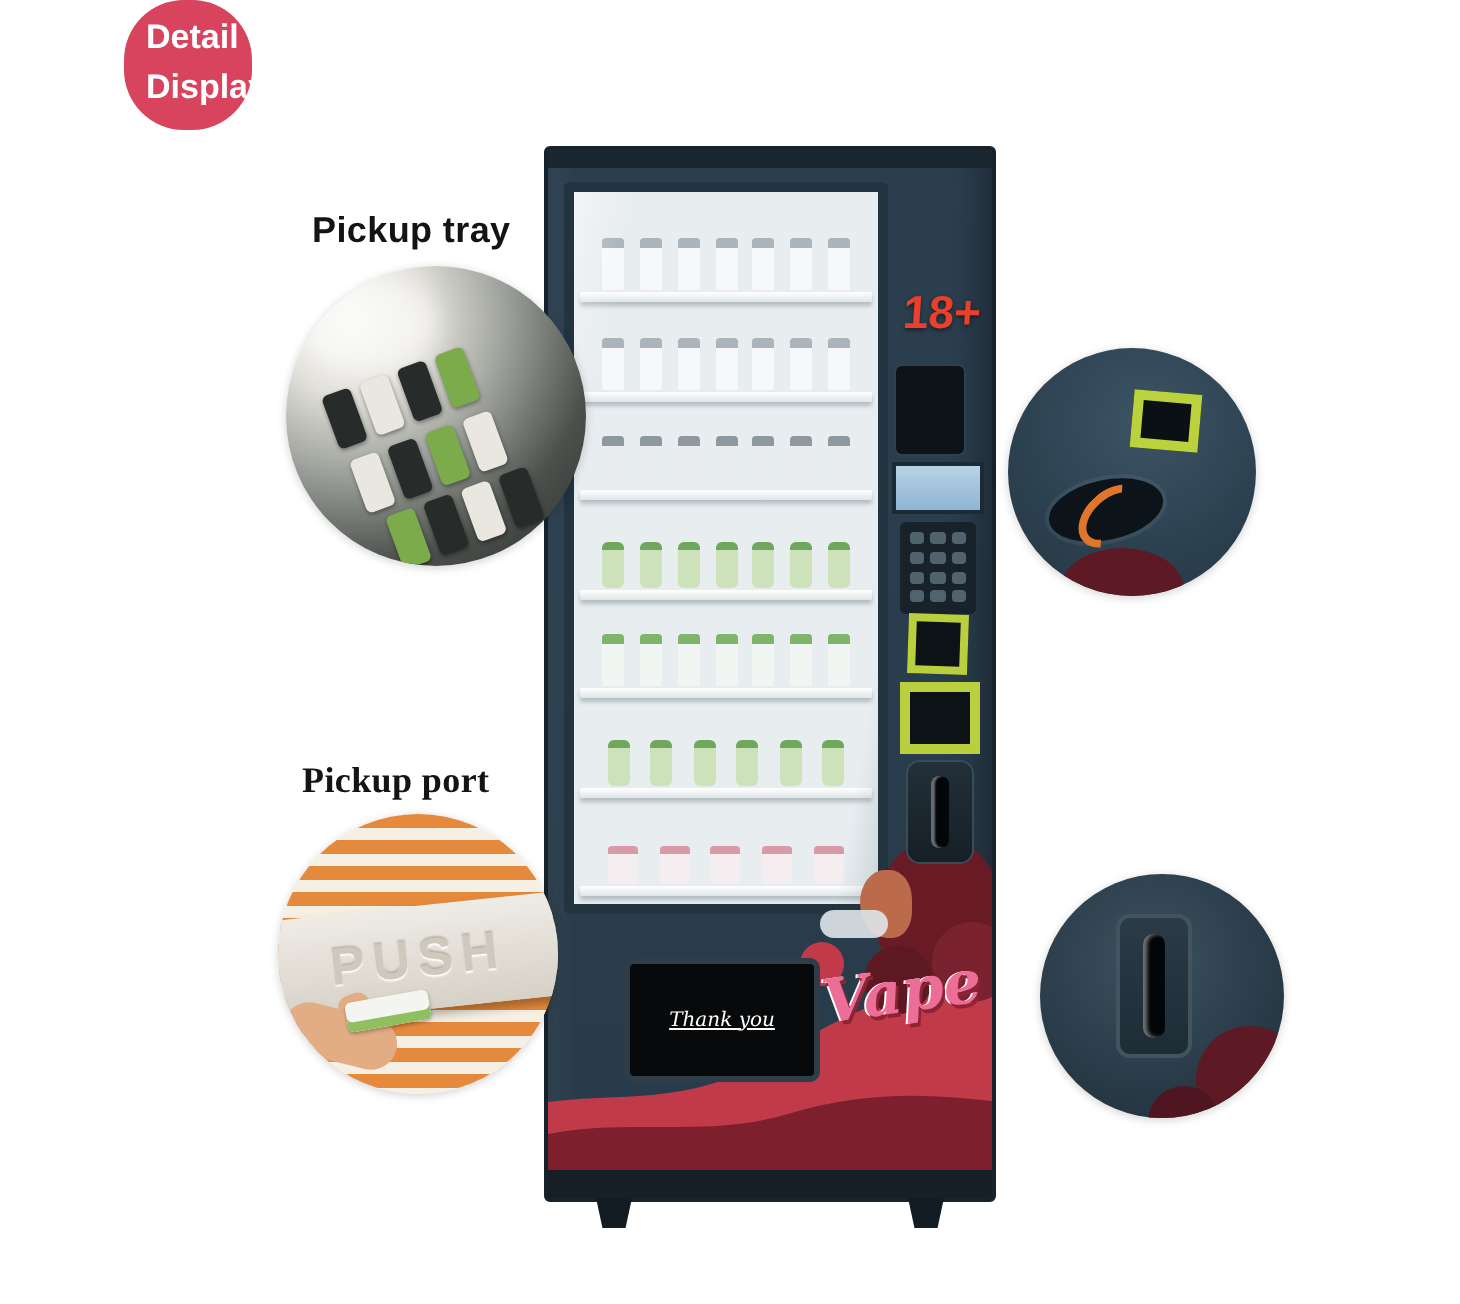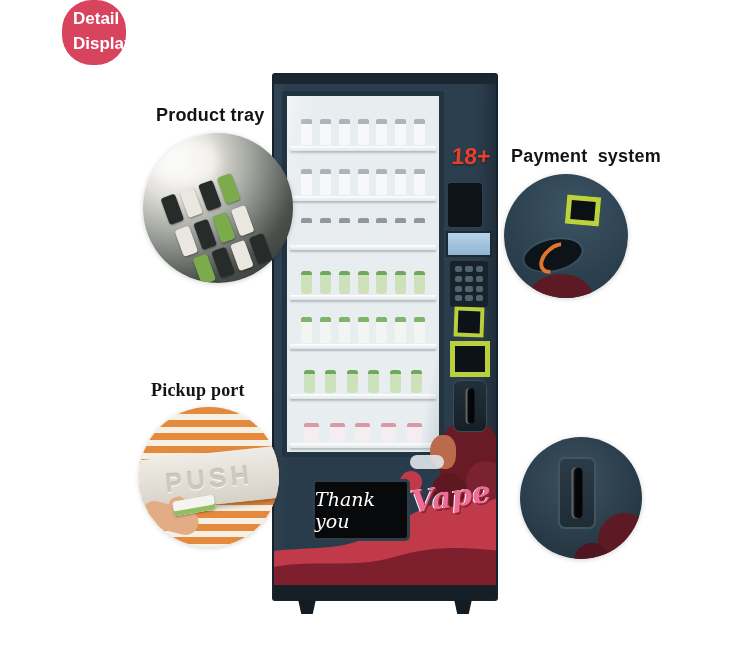--- a/index.html
+++ b/index.html
@@ -100,21 +100,21 @@
   .face{position:absolute;left:4px;top:16px;width:26px;height:34px;background:#bb6a4b;border-radius:50% 45% 40% 55%;}
   .cloud{position:absolute;left:-16px;top:36px;width:34px;height:14px;background:#dfe6ea;border-radius:10px;opacity:.9;}
 
   .brand-dot{position:absolute;left:126px;top:396px;width:22px;height:22px;background:#c13a4a;border-radius:50%;}
   .brand{position:absolute;left:130px;top:404px;width:94px;text-align:center;transform:rotate(-8deg);
          font-family:"DejaVu Serif",serif;font-style:italic;font-weight:bold;font-size:30px;color:#ec6d95;
          text-shadow:1px 2px 0 #8e2334,-1px 0 0 #ffffff;}
   .tscreen{position:absolute;left:38px;top:404px;width:98px;height:62px;background:#08090b;
            border:3px solid #2e3d48;border-radius:5px;box-sizing:border-box;
            display:flex;align-items:center;justify-content:center;}
-  .tscreen span{color:#fff;font-family:"DejaVu Serif",serif;font-style:italic;font-size:19px;}
+  .tscreen span{color:#fff;font-family:"DejaVu Serif",serif;font-style:italic;font-size:10px;text-decoration:underline;}
 
   .panel{position:absolute;left:172px;top:60px;width:50px;height:320px;}
   .age-label{position:absolute;left:0;top:8px;width:100%;text-align:center;color:#e8402c;
              font-size:23px;font-weight:bold;transform:skewX(-4deg);text-shadow:0 1px 2px rgba(0,0,0,.5);}
   .card-reader{position:absolute;left:2px;top:48px;width:34px;height:44px;background:#0d1317;
                border-radius:3px;box-shadow:0 0 0 1px #30404c;}
   .lcd{position:absolute;left:0;top:96px;width:46px;height:26px;box-sizing:border-box;
        background:linear-gradient(#b7d3e8,#8fb4d2);border:2px solid #1c2a33;}
   .keypad{position:absolute;left:4px;top:126px;width:38px;height:46px;background:#17222a;border-radius:3px;
           display:grid;grid-template-columns:repeat(3,1fr);gap:3px;padding:5px;box-sizing:border-box;}
@@ -131,23 +131,22 @@
         clip-path:polygon(0 0,100% 0,82% 100%,18% 100%);}
   .foot.l{left:26px;}.foot.r{left:182px;}
 </style>
 </head>
 <body>
 
 <div id="canvas">
 
   <div class="badge">Detail Display</div>
 
-  <div class="callout lbl-pt">Product tray</div>
+  <div class="callout lbl-pt">Pickup tray</div>
   <div class="callout lbl-pp">Pickup port</div>
-  <div class="callout lbl-pay">Payment system</div>
 
   <div class="machine">
     <div class="m-body">
       <div class="m-top"></div>
 
       <div class="glass">
         <div class="shelves">
             <div class="shelf-row">
               <div class="shelf-items">
                 <div class="it bottle-white"></div>

